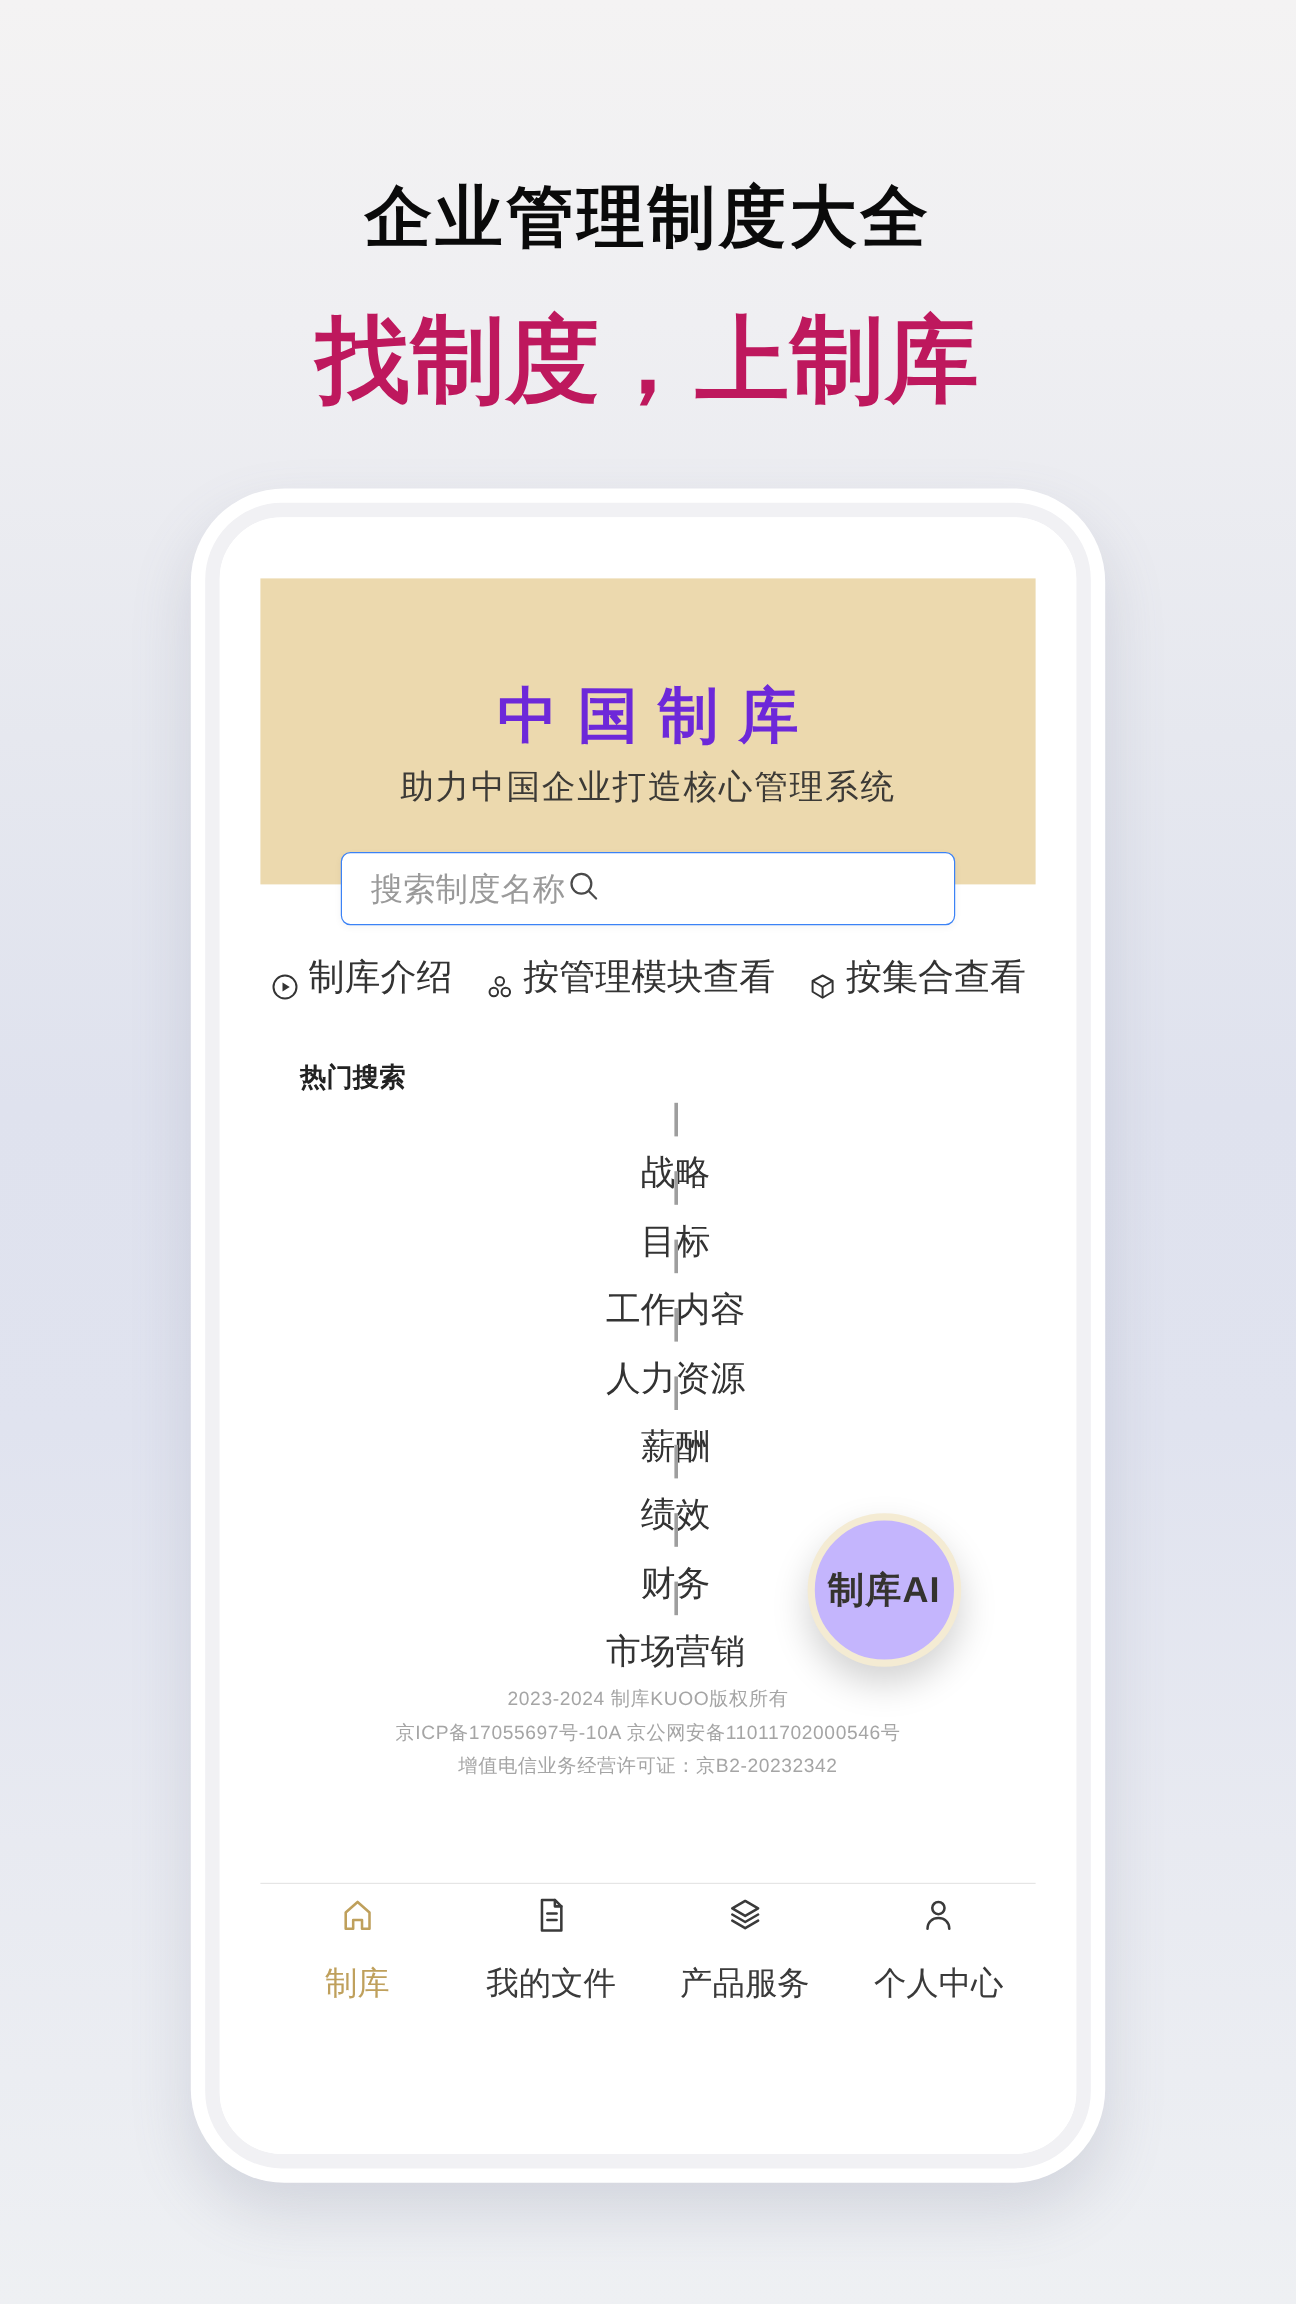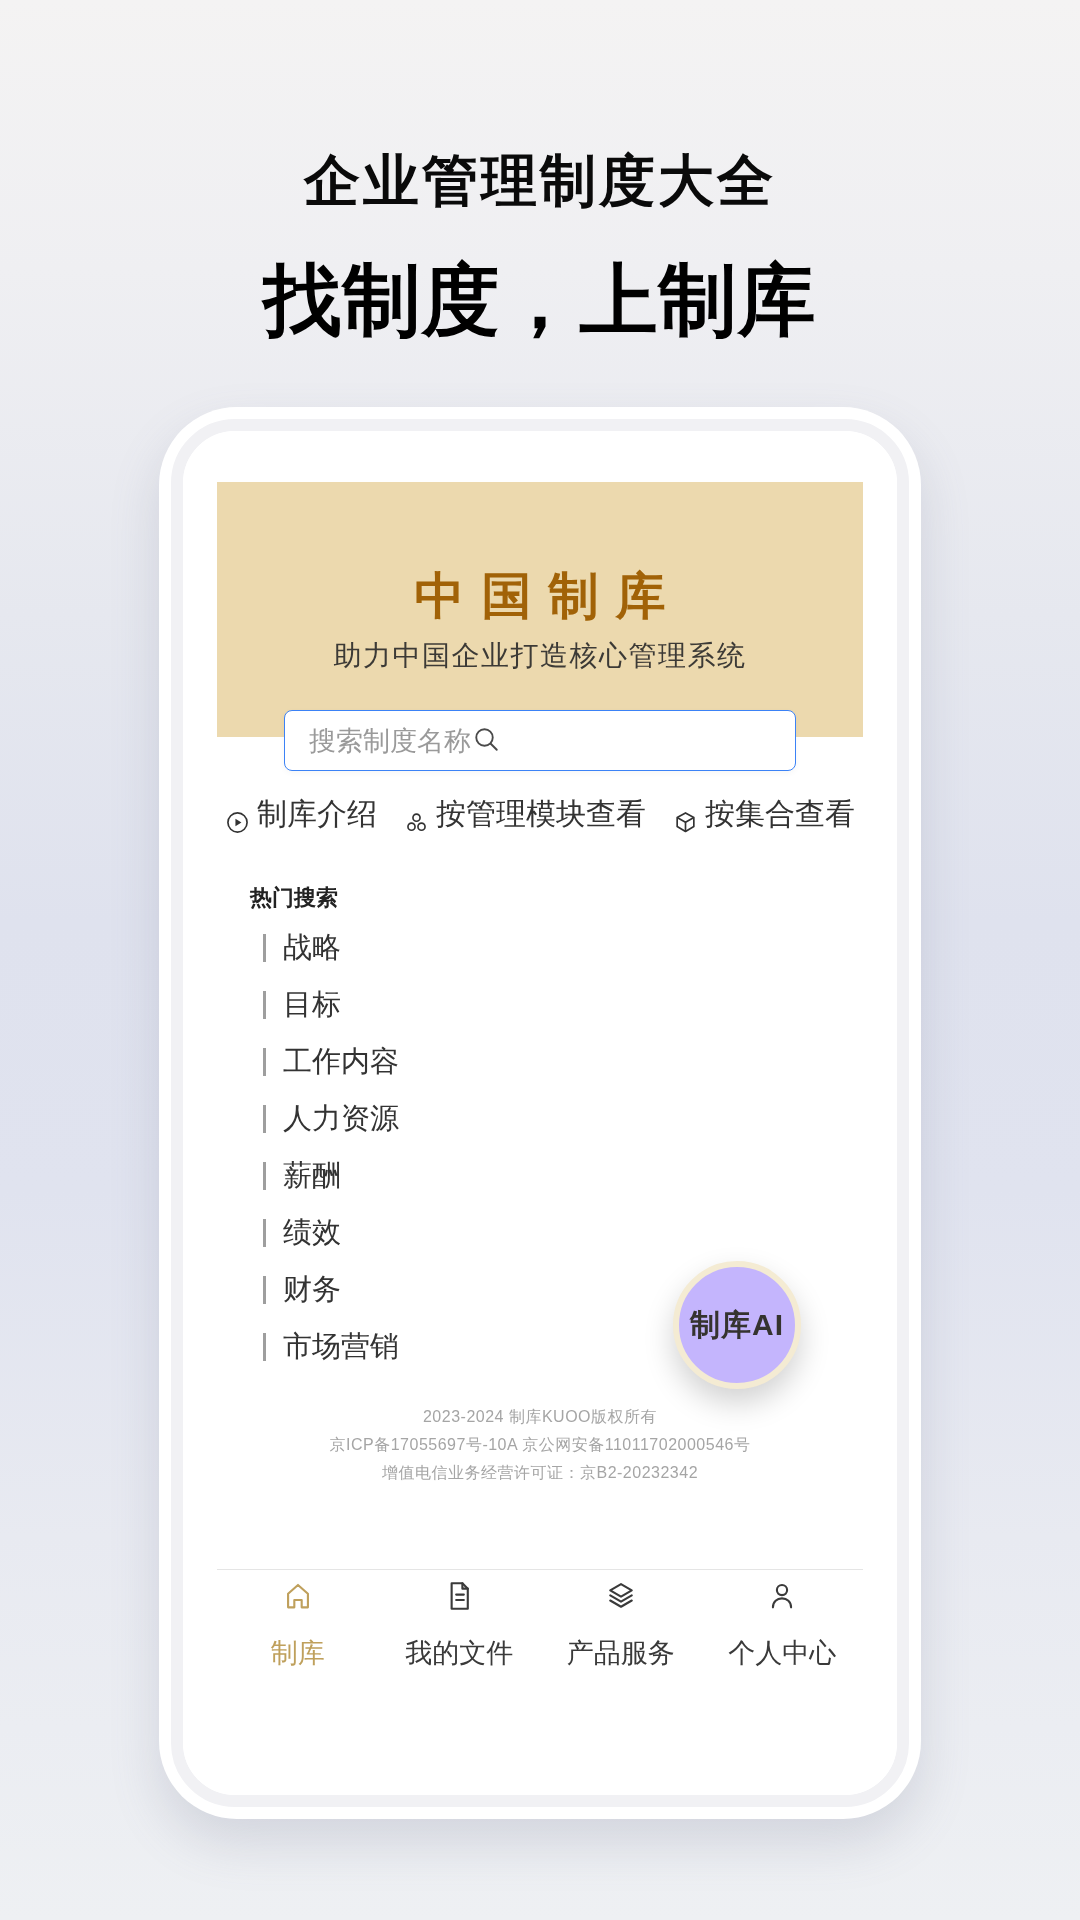--- a/index.html
+++ b/index.html
@@ -9,21 +9,21 @@
     background:linear-gradient(180deg,#f4f3f3 0%,#efeff2 14%,#e6e8ef 32%,#dfe2ee 48%,#e0e3ef 62%,#e8eaf1 80%,#eef0f3 100%);
     overflow:hidden;
   }
   .page{width:1080px;height:1920px;position:relative;margin-top:44px;}
   h1.headline{
     margin:0;padding-top:106px;text-align:center;
     font-size:56px;font-weight:900;color:#0a0a0a;letter-spacing:3px;line-height:1.1;
   }
   h2.subheadline{
     margin:46px 0 0;text-align:center;
-    font-size:78px;font-weight:900;color:#000000;letter-spacing:1px;line-height:1.1;
+    font-size:78px;font-weight:900;color:#be185d;letter-spacing:1px;line-height:1.1;
   }
   
   .phone{
     width:762px;height:1412px;margin:64px auto 0;
     background:#ffffff;border-radius:78px;padding:12px;box-sizing:border-box;
     box-shadow:0 24px 50px rgba(110,115,140,0.20);
   }
   .ring{
     width:100%;height:100%;box-sizing:border-box;
     border:12px solid #f1f1f4;border-radius:64px;background:#ffffff;
@@ -31,21 +31,21 @@
   }
   .screen{
     width:100%;height:100%;box-sizing:border-box;
     padding:51px 34px 0;background:#ffffff;
   }
   
   .banner{
     height:255px;background:#ecd9ae;text-align:center;box-sizing:border-box;padding-top:89px;
   }
   .banner-title{
-    font-size:50px;font-weight:700;color:#a16207;letter-spacing:17px;padding-left:17px;line-height:1;
+    font-size:50px;font-weight:700;color:#6d28d9;letter-spacing:17px;padding-left:17px;line-height:1;
   }
   .banner-sub{
     margin-top:21px;font-size:28px;color:#3c3a36;letter-spacing:1.5px;line-height:1;
   }
   
   .search{
     width:512px;height:61px;margin:-27px auto 0;box-sizing:border-box;
     background:#ffffff;border:1px solid #3b82f6;border-radius:8px;
     display:flex;align-items:center;padding:0 20px 0 24px;
     box-shadow:0 2px 6px rgba(0,0,0,0.04);
@@ -55,21 +55,21 @@
   
   .quick-links{
     margin-top:23px;display:flex;justify-content:center;align-items:center;gap:27px;
   }
   .qlink{display:flex;align-items:flex-end;gap:7px;font-size:30px;color:#333333;}
   .qlink svg{display:block;}
   
   .hot{padding-left:33px;}
   .hot-title{margin-top:52px;font-size:22px;font-weight:700;color:#222222;line-height:1;}
   .hot-list{list-style:none;margin:10px 0 0;padding:0;}
-  .hot-item{height:57px;display:flex;align-items:center;gap:17px;padding-left:13px;}
+  .hot-item{height:57px;display:flex;align-items:center;gap:17px;padding-left:13px;flex-direction:column;}
   .hot-bar{width:3px;height:28px;background:#9e9e9e;flex:0 0 auto;}
   .hot-label{font-size:29px;color:#333333;line-height:1;}
   
   .legal{margin-top:28px;text-align:center;}
   .legal-line{font-size:16px;color:#a5a5a5;line-height:28px;letter-spacing:0.5px;}
   
   .divider{margin-top:82px;height:1px;background:#e5e5e5;}
   .tabbar{display:flex;padding-top:9px;}
   .tab{flex:1;display:flex;flex-direction:column;align-items:center;gap:24px;color:#3a3a3a;}
   .tab .tab-label{font-size:27px;line-height:1.2;}

